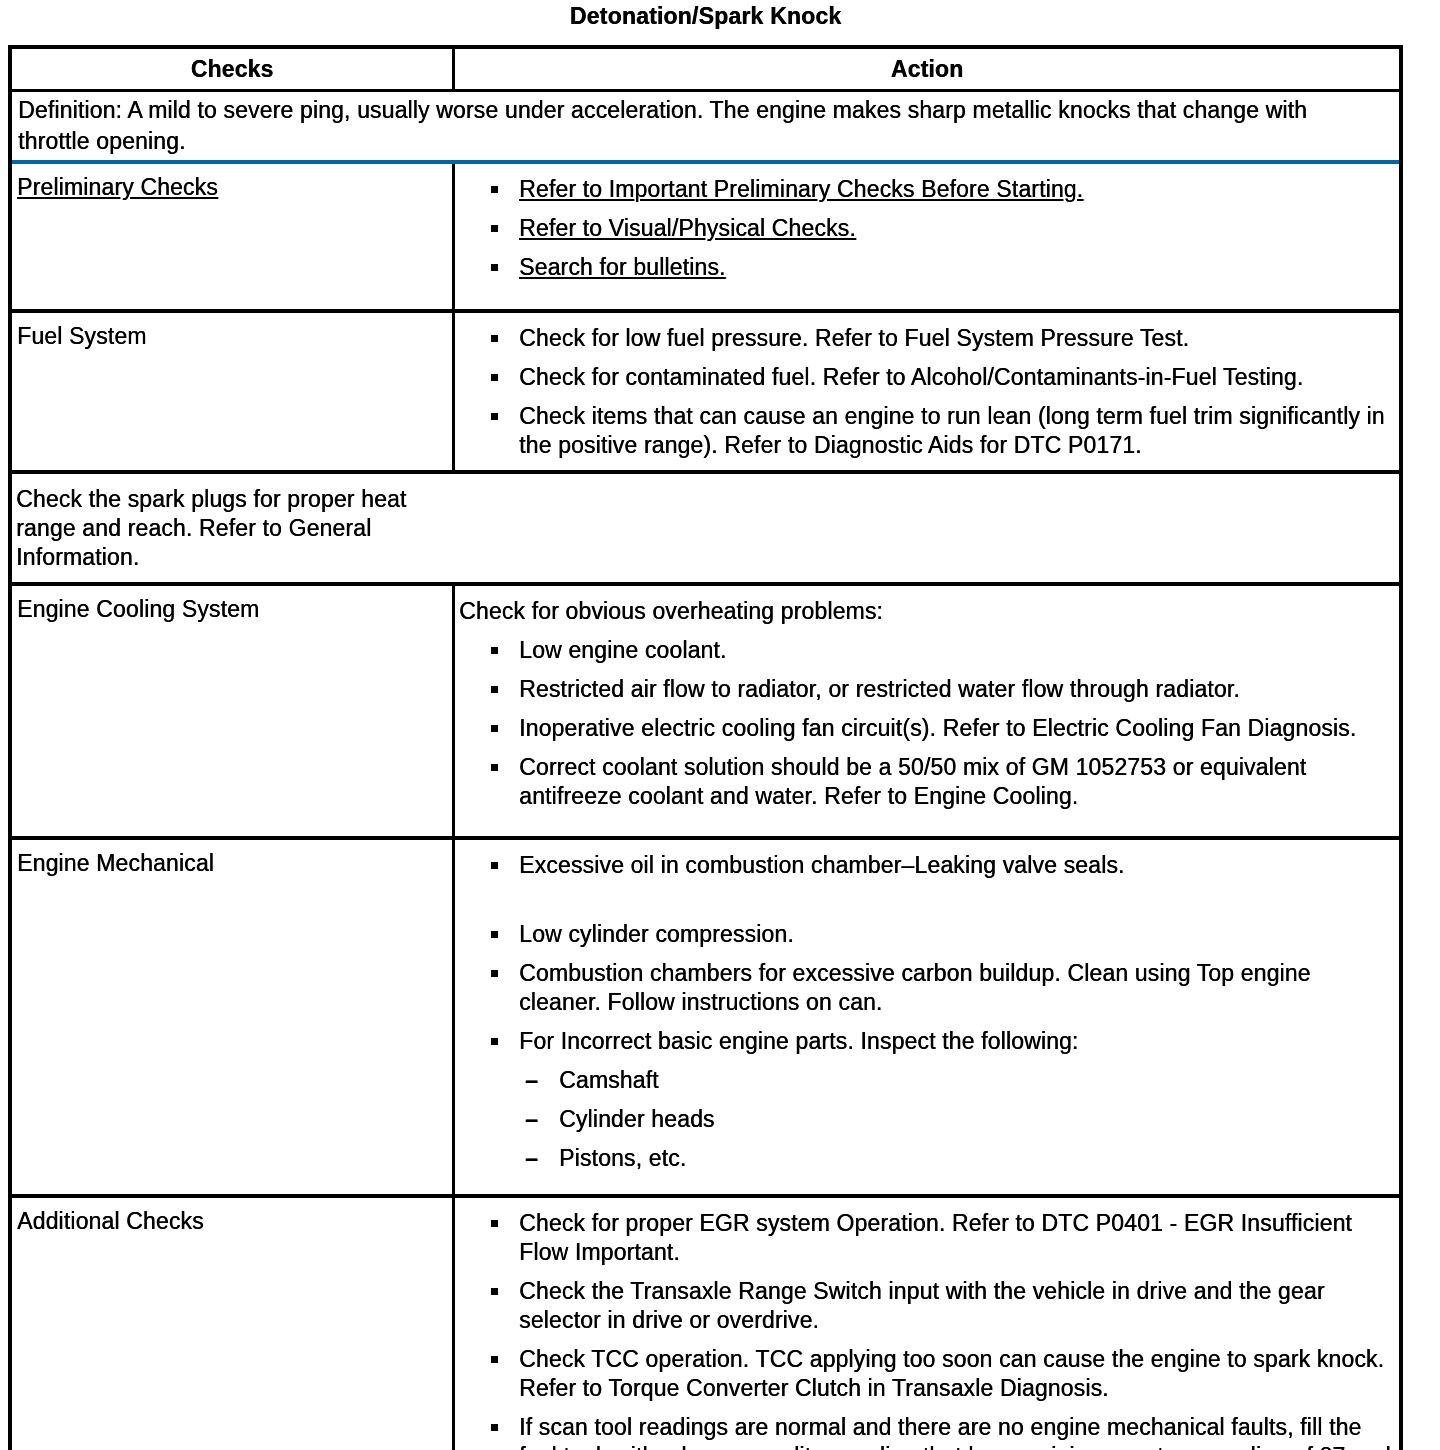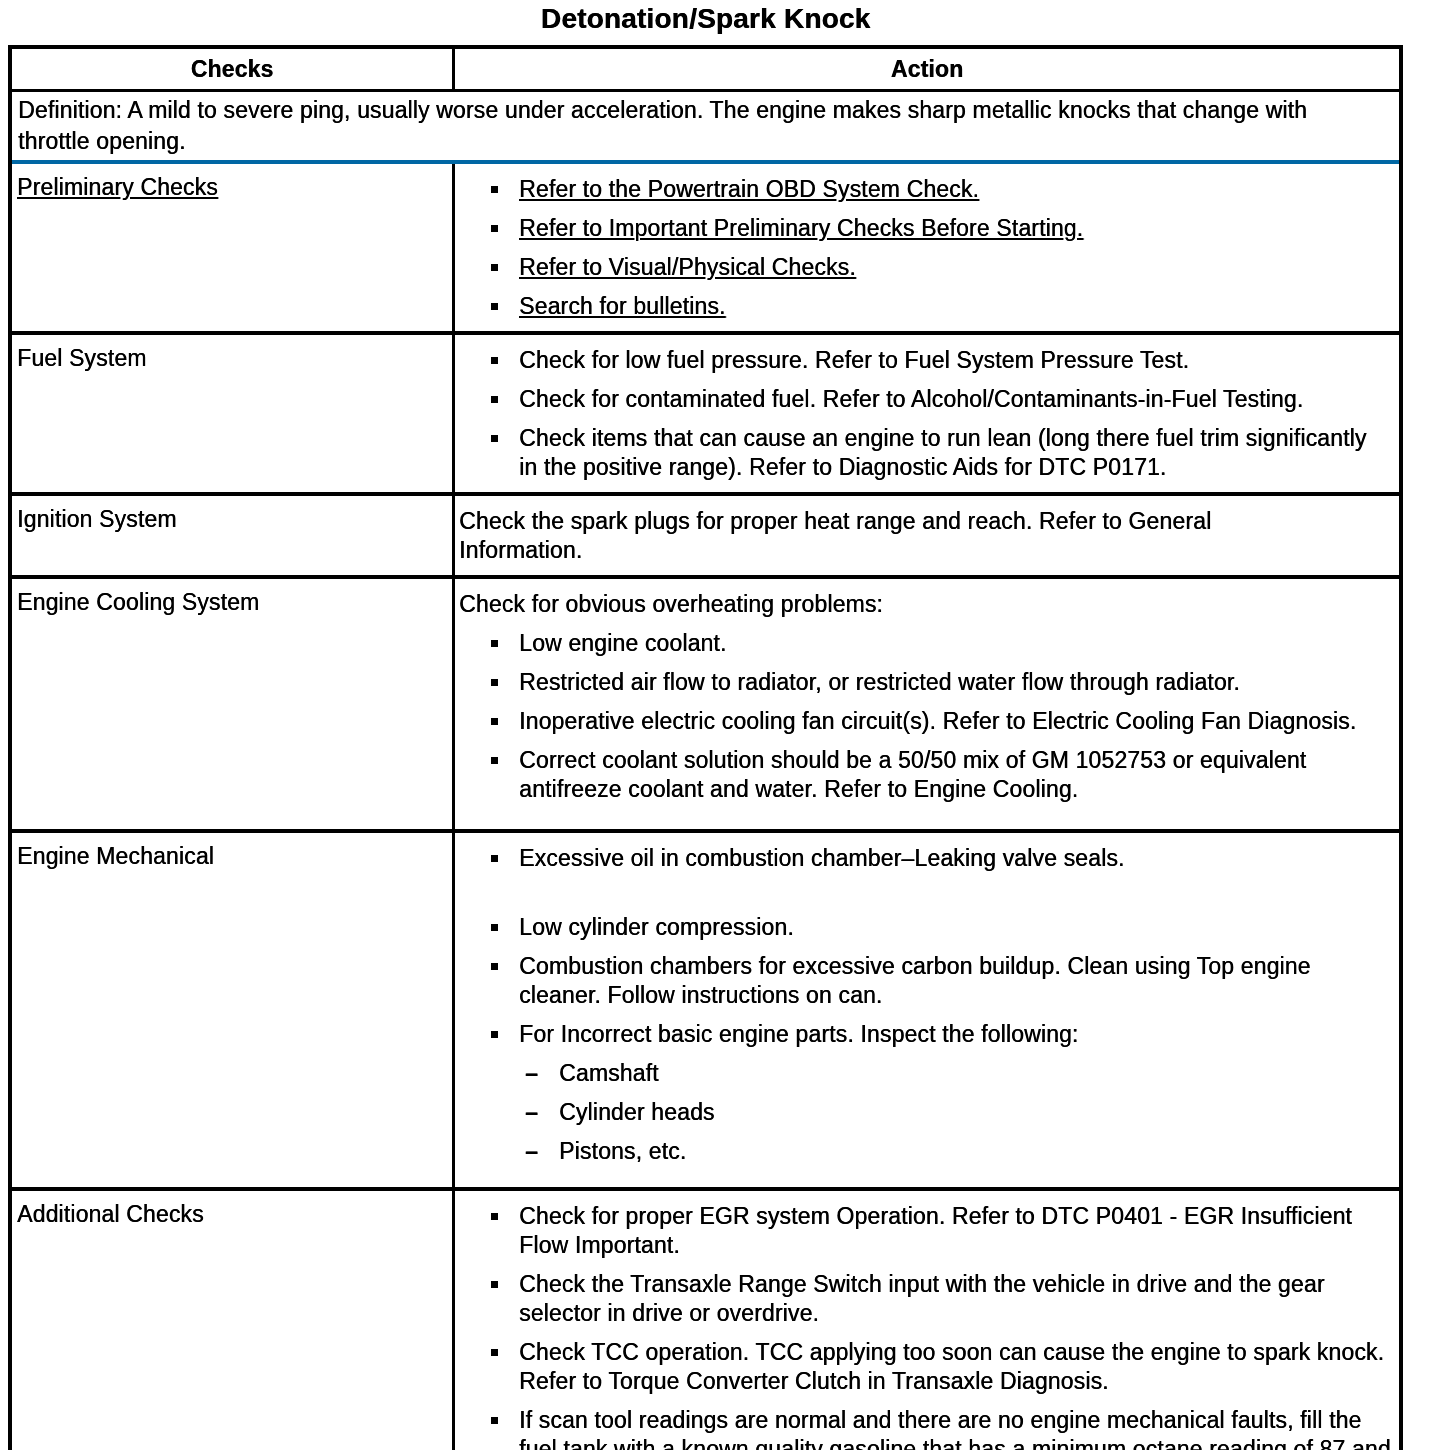--- a/index.html
+++ b/index.html
@@ -12,21 +12,21 @@
   }
   .page {
     position: relative;
     width: 1440px; height: 1450px;
     filter: blur(0.3px) contrast(1.08);
   }
   .doc-title {
     position: absolute;
     top: 3px; left: 8px; width: 1395px;
     text-align: center;
-    font-size: 28px;
+    font-size: 23px;
     font-weight: bold;
     letter-spacing: 0.2px;
     text-shadow: 0.5px 0 0 #000;
   }
   .doc-table {
     position: absolute;
     left: 8px; top: 45px;
     width: 1395px;
     border: 4px solid #000;
     text-shadow: 0.45px 0 0 #000;
@@ -114,24 +114,20 @@
     <div class="def-row">
       <span class="def-text">Definition: A mild to severe ping, usually worse under acceleration. The engine makes sharp metallic knocks that change with throttle opening.</span>
     </div>
 
     <div id="table-body">
         <div class="grid-row body-row">
           <div class="cell-check">Preliminary Checks</div>
           <div class="cell-action">
             <div class="item item-bullet">
               <span class="marker"></span>
-              <span class="item-text">Refer to the Powertrain OBD System Check.</span>
-            </div>
-            <div class="item item-bullet">
-              <span class="marker"></span>
               <span class="item-text">Refer to Important Preliminary Checks Before Starting.</span>
             </div>
             <div class="item item-bullet">
               <span class="marker"></span>
               <span class="item-text">Refer to Visual/Physical Checks.</span>
             </div>
             <div class="item item-bullet">
               <span class="marker"></span>
               <span class="item-text">Search for bulletins.</span>
             </div>
@@ -143,26 +139,25 @@
             <div class="item item-bullet">
               <span class="marker"></span>
               <span class="item-text">Check for low fuel pressure. Refer to Fuel System Pressure Test.</span>
             </div>
             <div class="item item-bullet">
               <span class="marker"></span>
               <span class="item-text">Check for contaminated fuel. Refer to Alcohol/Contaminants-in-Fuel Testing.</span>
             </div>
             <div class="item item-bullet">
               <span class="marker"></span>
-              <span class="item-text">Check items that can cause an engine to run lean (long there fuel trim significantly in the positive range). Refer to Diagnostic Aids for DTC P0171.</span>
-            </div>
-          </div>
-        </div>
-        <div class="grid-row body-row">
-          <div class="cell-check">Ignition System</div>
+              <span class="item-text">Check items that can cause an engine to run lean (long term fuel trim significantly in the positive range). Refer to Diagnostic Aids for DTC P0171.</span>
+            </div>
+          </div>
+        </div>
+        <div class="grid-row body-row">
           <div class="cell-action">
             <div class="item item-plain">
               <span class="item-text">Check the spark plugs for proper heat range and reach. Refer to General Information.</span>
             </div>
           </div>
         </div>
         <div class="grid-row body-row">
           <div class="cell-check">Engine Cooling System</div>
           <div class="cell-action">
             <div class="item item-plain">

